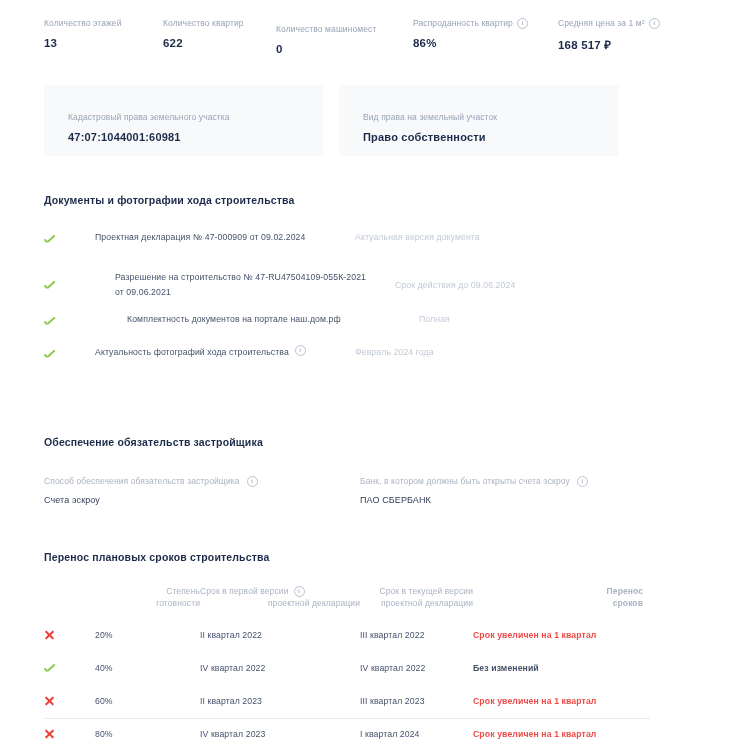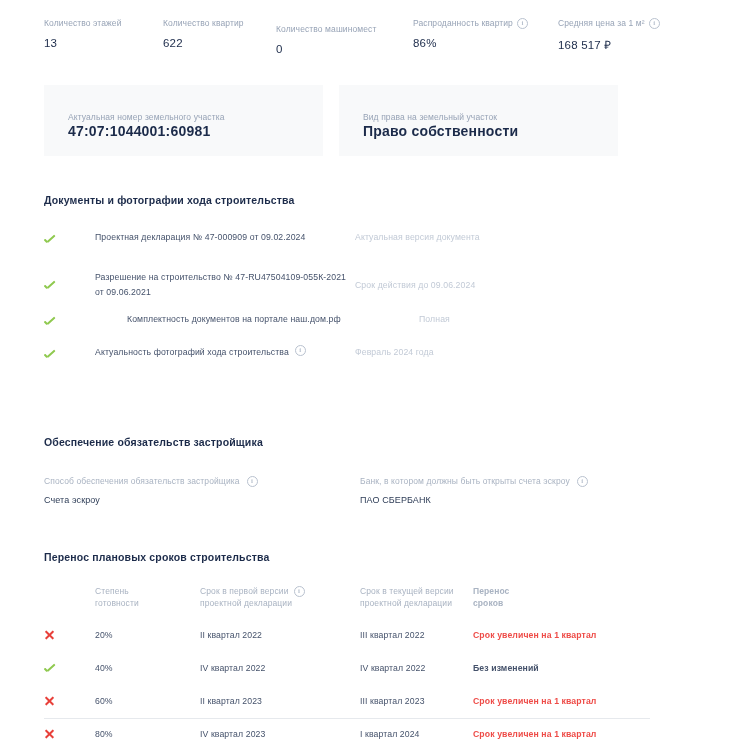--- a/index.html
+++ b/index.html
@@ -44,21 +44,21 @@
     color: #97a3b6;
     letter-spacing: .1px;
     white-space: nowrap;
     display: flex;
     align-items: center;
     gap: 4px;
   }
   .stat-value {
     margin-top: 8px;
     font-size: 11.5px;
-    font-weight: normal;
+    font-weight: bold;
     color: #1c2b4a;
     letter-spacing: .2px;
     white-space: nowrap;
   }
 
   
   .info-icon {
     display: inline-flex;
     align-items: center;
     justify-content: center;
@@ -92,21 +92,22 @@
   }
   .card--left  { width: 295px; }
   .card--right { width: 295px; }
   .card-label {
     font-size: 8.5px;
     line-height: 11px;
     color: #97a3b6;
     letter-spacing: .1px;
   }
   .card-value {
-    font-size: 14px;
+    margin-top: 8px;
+    font-size: 11px;
     font-weight: bold;
     color: #1c2b4a;
     letter-spacing: .2px;
   }
 
   
   .section-title {
     font-size: 10.5px;
     font-weight: bold;
     color: #1c2b4a;
@@ -229,20 +230,21 @@
   .c-ready   { width: 105px; flex: 0 0 105px; }
   .c-first   { width: 160px; flex: 0 0 160px; }
   .c-current { width: 113px; flex: 0 0 113px; }
   .c-shift   { width: 170px; flex: 0 0 170px; font-weight: bold; }
 
   .dl-head .hcell {
     font-size: 8.5px;
     line-height: 12px;
     color: #a9b3c2;
     letter-spacing: .1px;
+    text-align: right;
   }
   .hcell-inner {
     display: flex;
     align-items: center;
     gap: 5px;
   }
   .dl-row { height: 33px; align-items: center; }
   .dl-row .cell {
     font-size: 8.7px;
     line-height: 13px;
@@ -304,21 +306,21 @@
         <span>Средняя цена за 1 м²</span>
         <span class="info-icon">i</span>
       </div>
       <div class="stat-value">168 517 ₽</div>
     </div>
 
   </div>
 
   <div class="cards">
     <div class="card card--left">
-      <div class="card-label">Актуальная номер земельного участка</div>
+      <div class="card-label">Кадастровый права земельного участка</div>
       <div class="card-value">47:07:1044001:60981</div>
     </div>
     <div class="card card--right">
       <div class="card-label">Вид права на земельный участок</div>
       <div class="card-value">Право собственности</div>
     </div>
   </div>
 
   <div class="docs">
     <div class="section-title">Документы и фотографии хода строительства</div>
@@ -328,21 +330,21 @@
       <div class="doc-row" style="min-height:33px;">
         <div class="doc-icon-col">
           <span class="tick"></span>
         </div>
         <div class="doc-name">
           <span class="txt">Проектная декларация № 47-000909 от 09.02.2024</span>
         </div>
         <div class="doc-status">Актуальная версия документа</div>
       </div>
 
-      <div class="doc-row" style="min-height:49px;">
+      <div class="doc-row" style="min-height:49px;gap:20px;">
         <div class="doc-icon-col" style="padding-top:14px;">
           <span class="tick"></span>
         </div>
         <div class="doc-name" style="padding-top:7px;">
           <span class="txt">Разрешение на строительство № 47-RU47504109-055К-2021 от 09.06.2021</span>
         </div>
         <div class="doc-status" style="padding-top:15px;">Срок действия до 09.06.2024</div>
       </div>
 
       <div class="doc-row" style="min-height:33px;gap:32px;">

